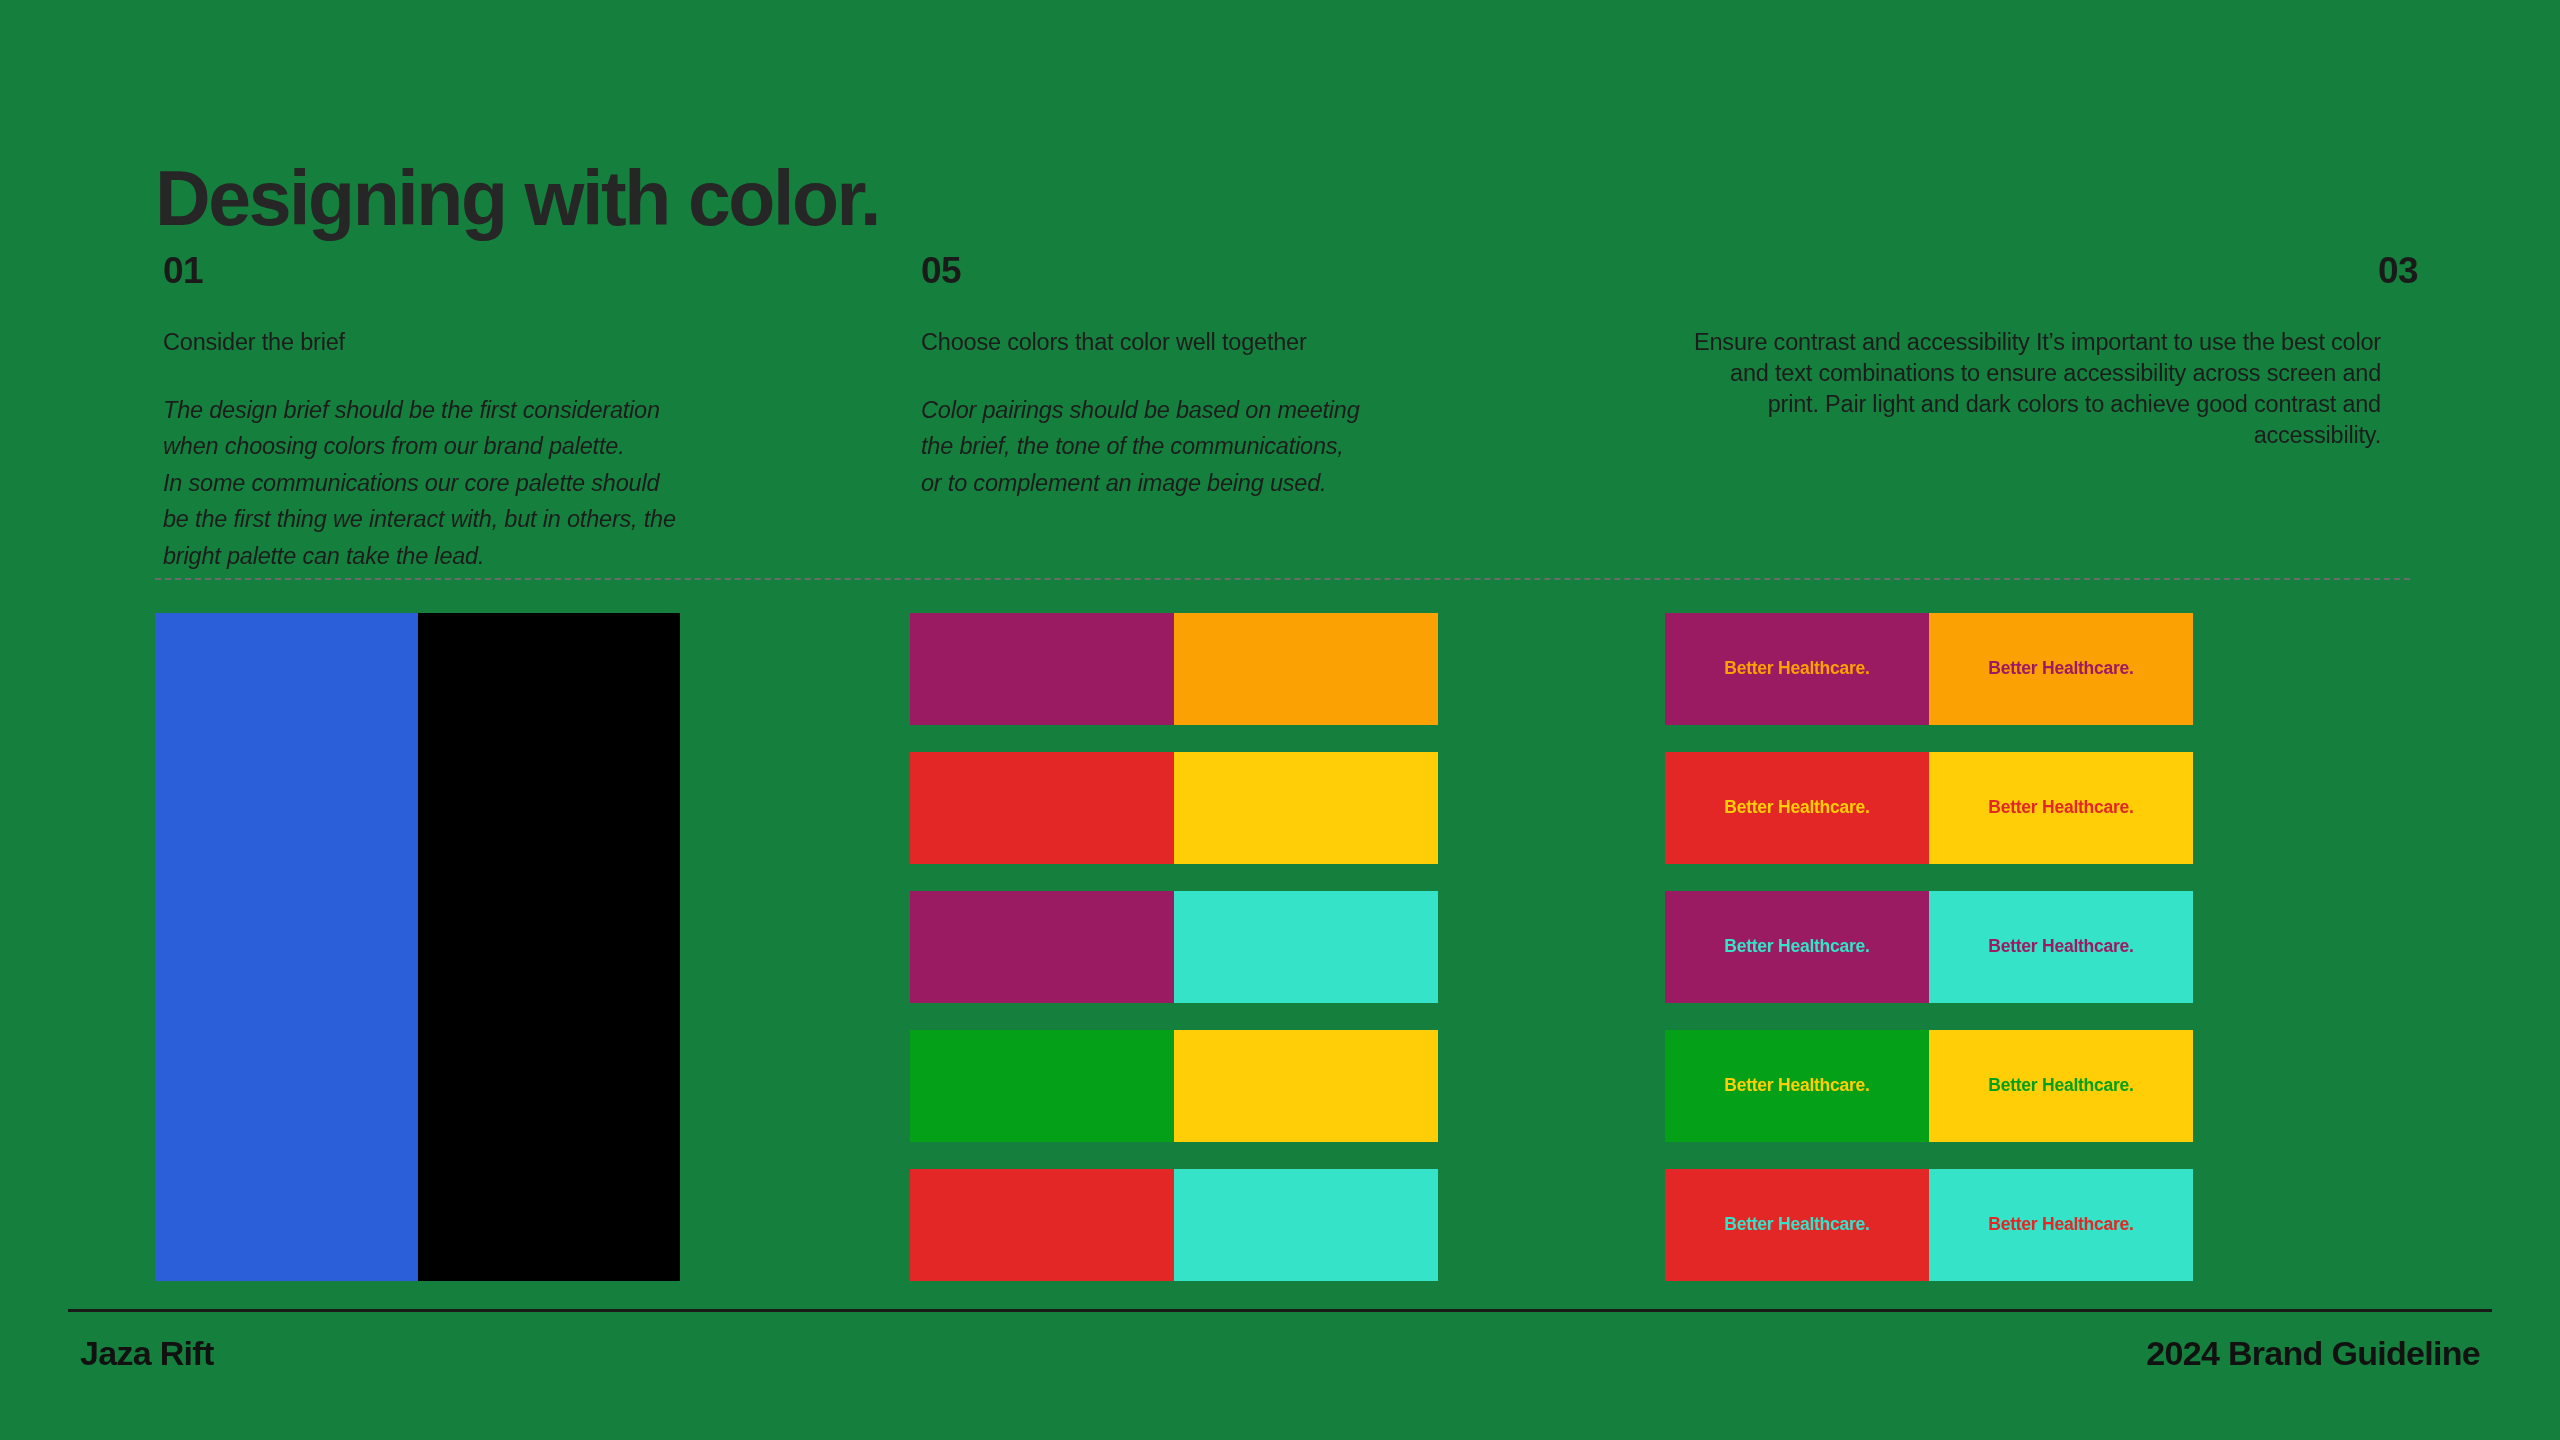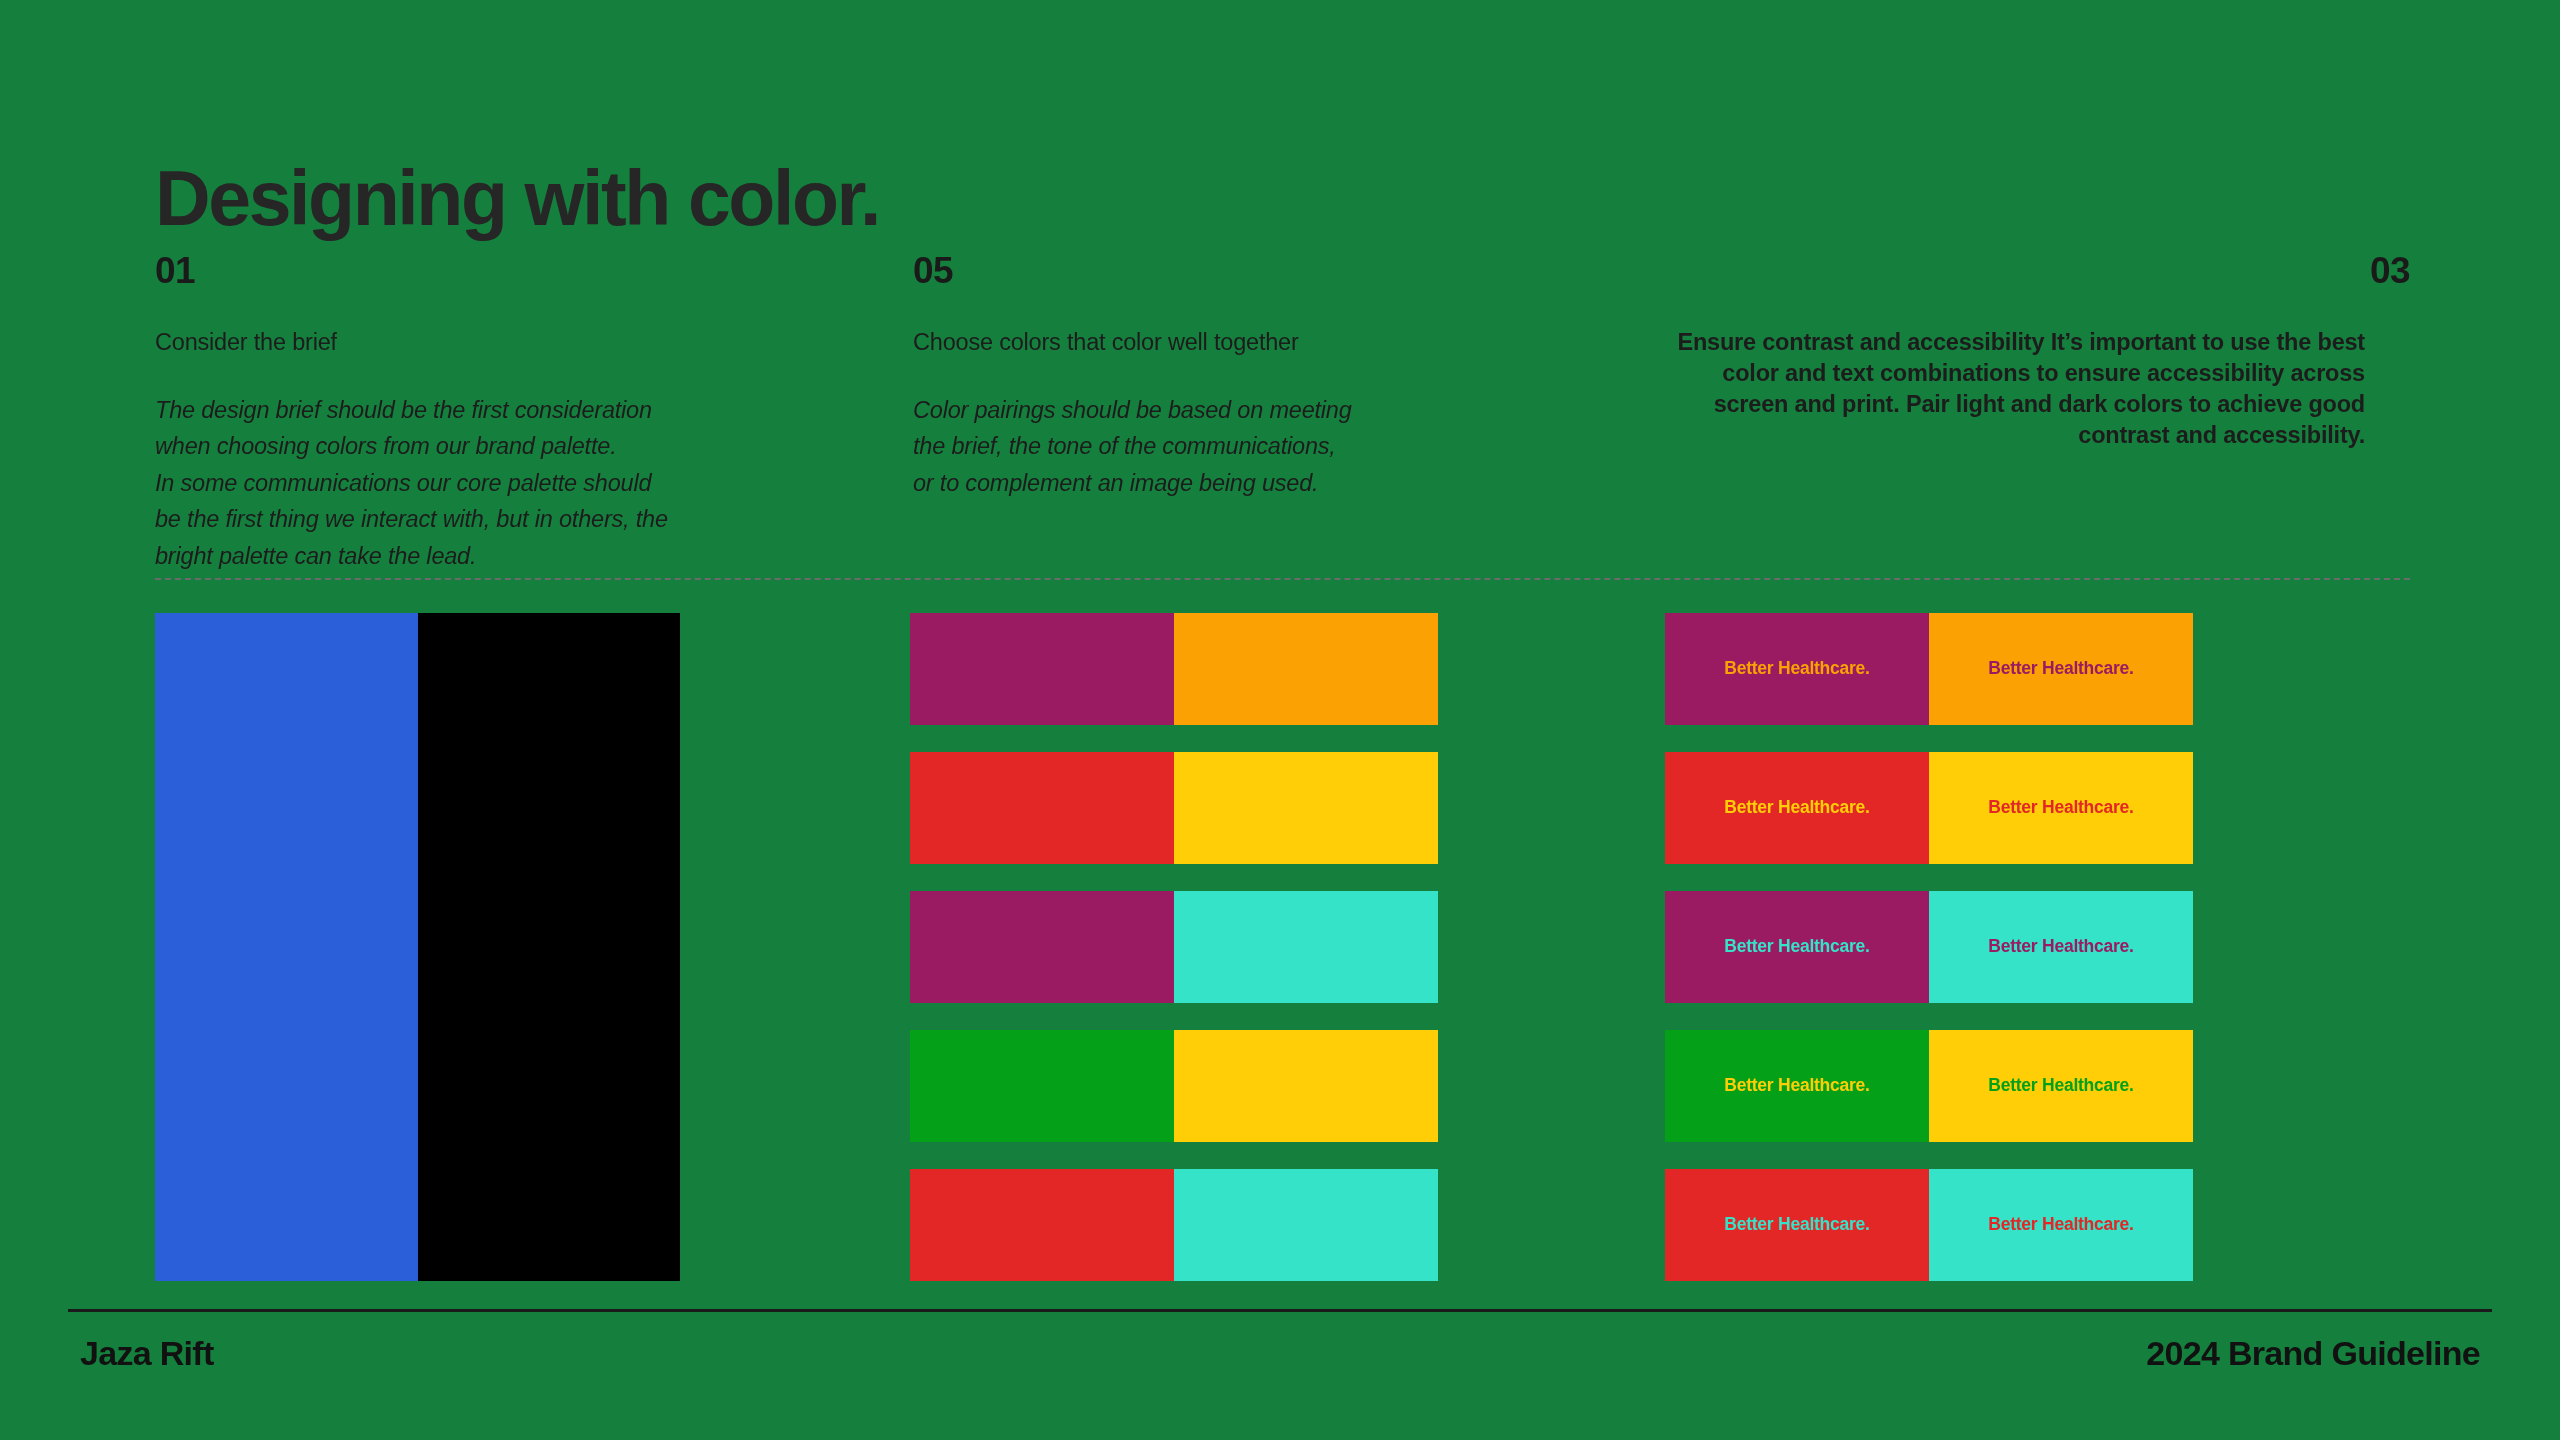--- a/index.html
+++ b/index.html
@@ -32,21 +32,21 @@
     font-weight: bold;
     letter-spacing: -2.4px;
     line-height: 1.0;
     color: #262626;
     white-space: nowrap;
   }
 
   
   .columns {
     position: absolute;
-    left: 155px;
+    left: 163px;
     top: 252px;
     width: 2255px;
     display: flex;
     gap: 4px;
   }
   .column {
     width: 740px;
     margin-right: 15px;
   }
   .column:last-child { margin-right: 0; text-align: right; }
@@ -73,23 +73,22 @@
     font-weight: normal;
     line-height: 1.55;
     letter-spacing: -0.2px;
     color: #1c1c1c;
     margin: 0;
     white-space: pre-line;
     max-width: 690px;
     font-style: italic;
   }
   .col-3 .col-heading {
-    margin: 4px;
+    margin: 12px;
     max-width: 690px;
-    font-weight: bold;
   }
 
   
   .divider-dashed {
     position: absolute;
     left: 155px;
     top: 578px;
     width: 2255px;
     height: 0;
     border-top: 2px dashed #6b6b6b;

